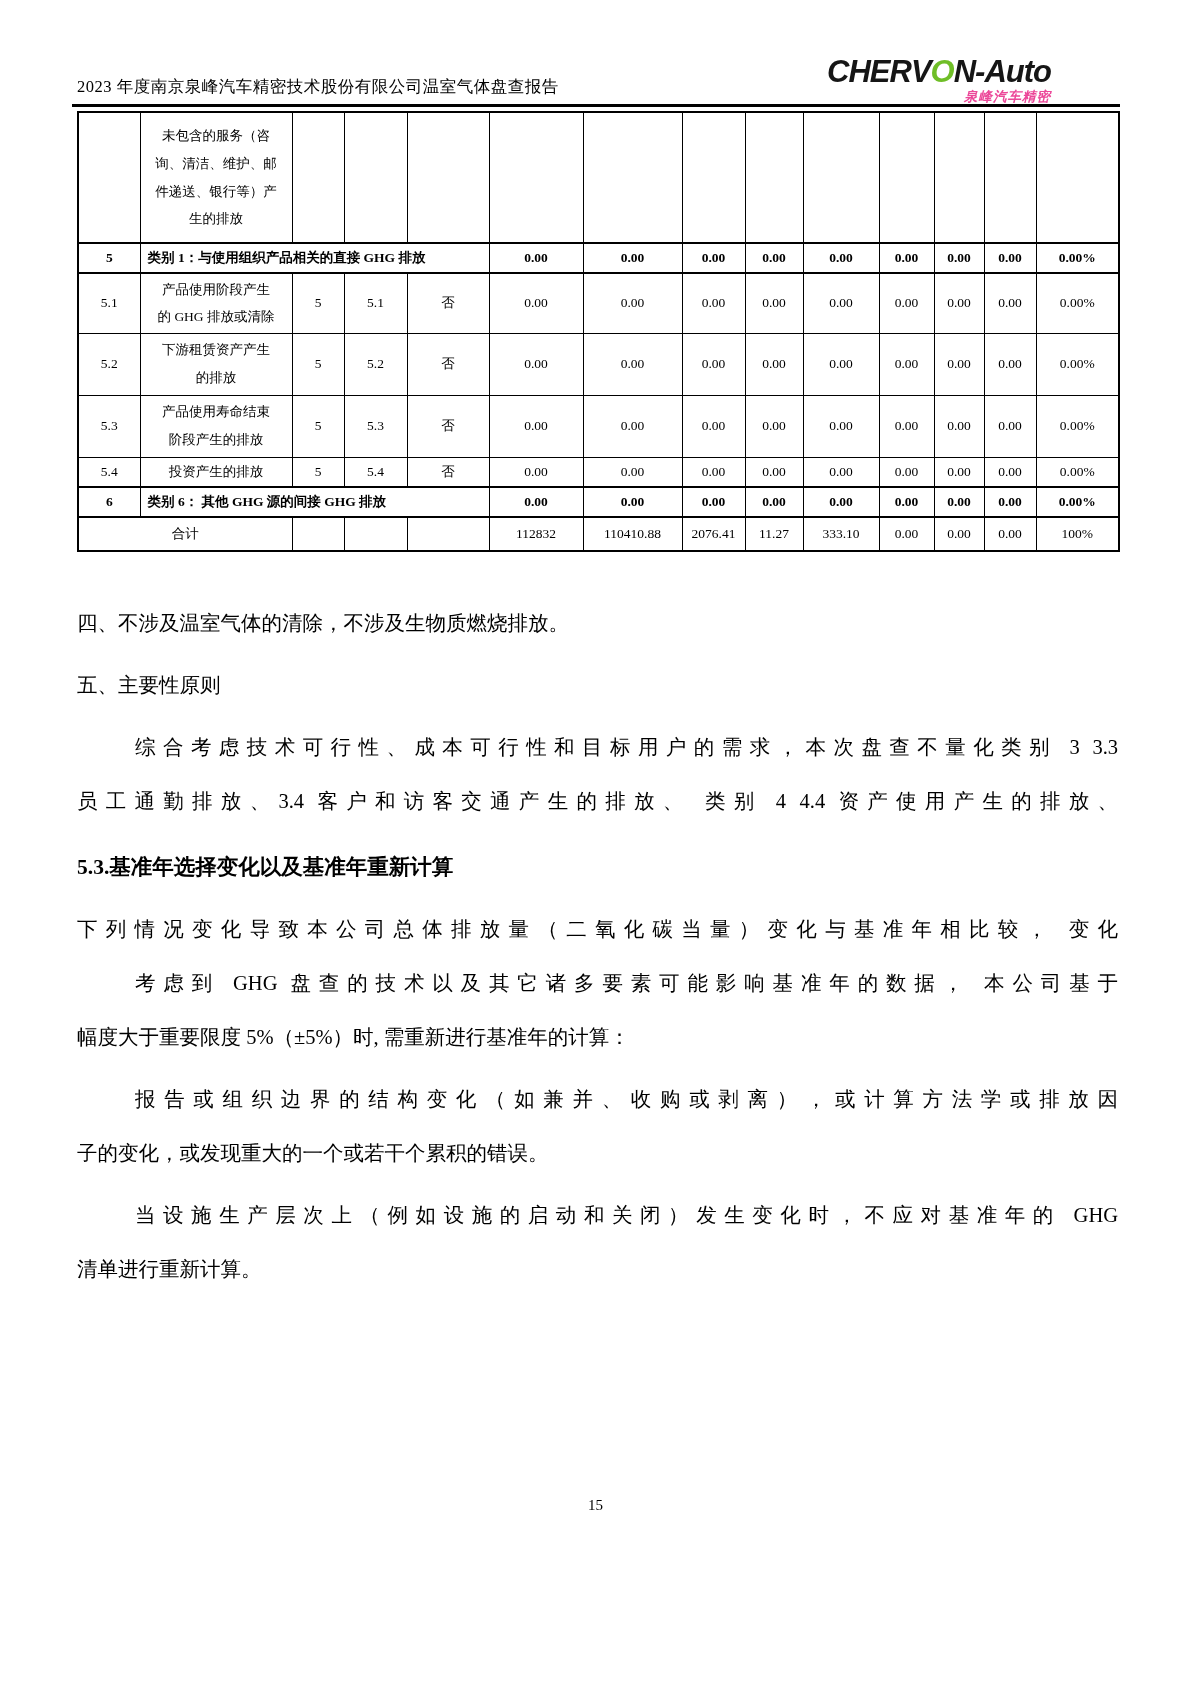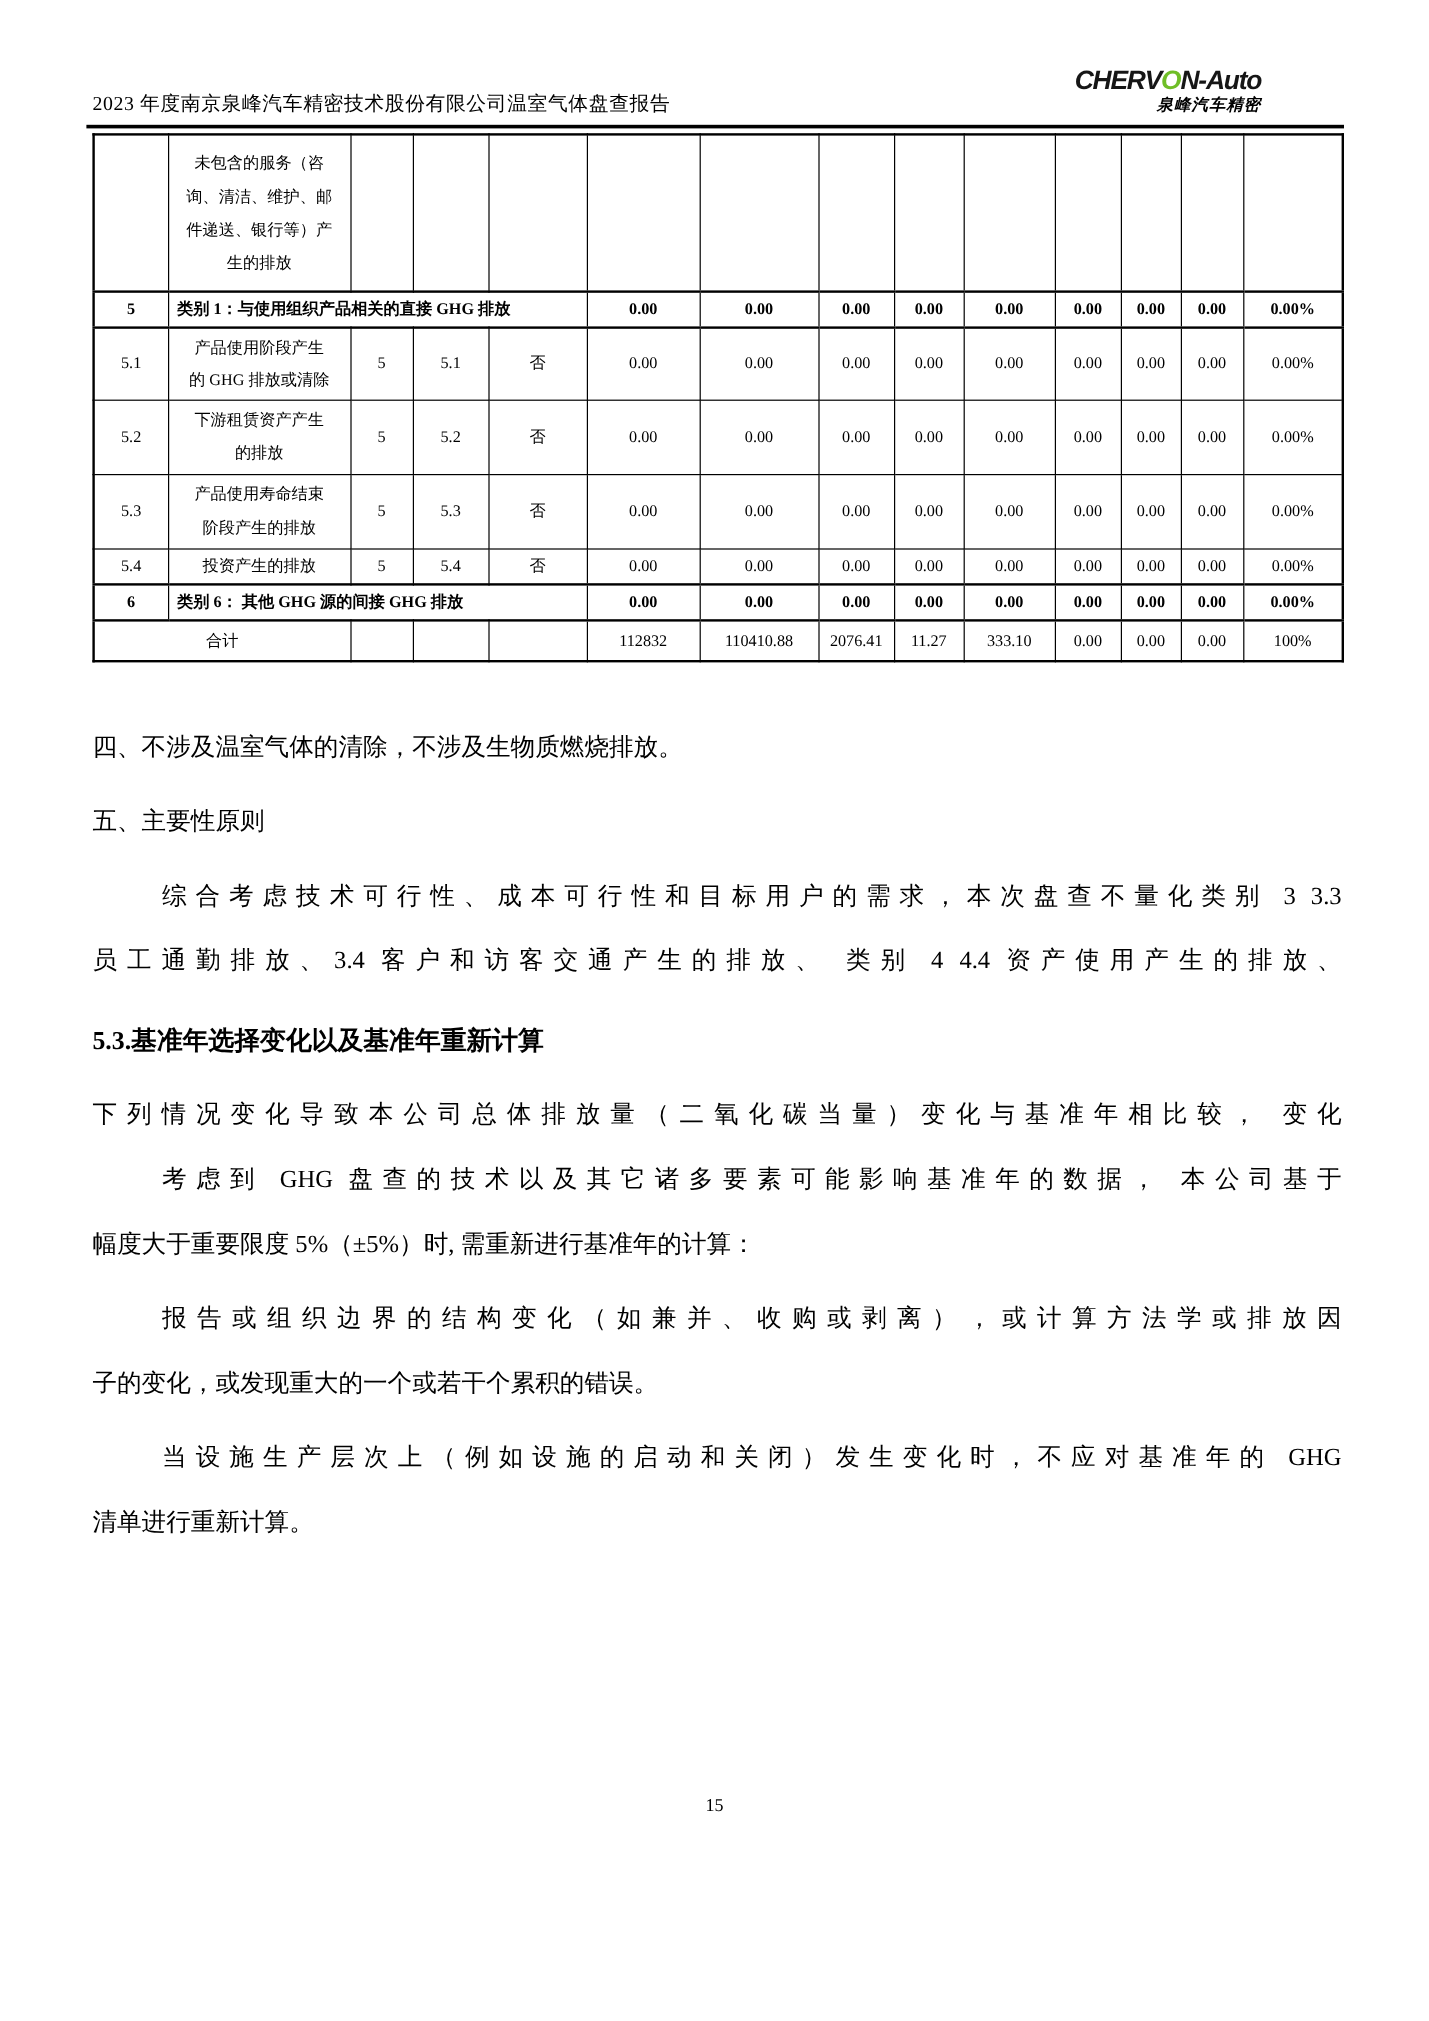--- a/index.html
+++ b/index.html
@@ -14,26 +14,26 @@
   
   .header-title{
     position:absolute;left:77px;top:76px;
     font-size:16.5px;letter-spacing:.5px;white-space:nowrap;
   }
   .logo{
     position:absolute;right:140px;top:56px;text-align:right;
     font-family:"Liberation Sans","DejaVu Sans",sans-serif;line-height:1;
   }
   .logo-main{
-    font-size:22px;font-weight:800;font-style:italic;
+    font-size:31px;font-weight:800;font-style:italic;
     letter-spacing:-1px;color:#161616;white-space:nowrap;
   }
   .logo-sub{
     margin-top:3px;font-size:13.5px;font-weight:700;font-style:italic;
-    color:#000000;letter-spacing:1px;white-space:nowrap;
+    color:#ec4899;letter-spacing:1px;white-space:nowrap;
   }
   .header-rule{
     position:absolute;left:72px;top:104px;width:1048px;height:3px;background:#000;
   }
   
   table.ghg{
     position:absolute;left:77px;top:111px;
     border-collapse:collapse;table-layout:fixed;width:1042px;
     font-size:13.5px;
   }

